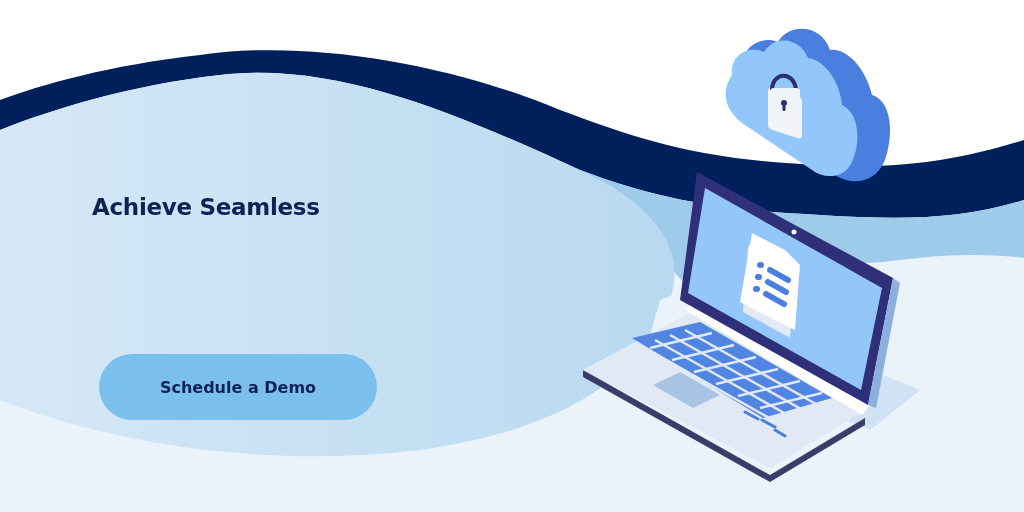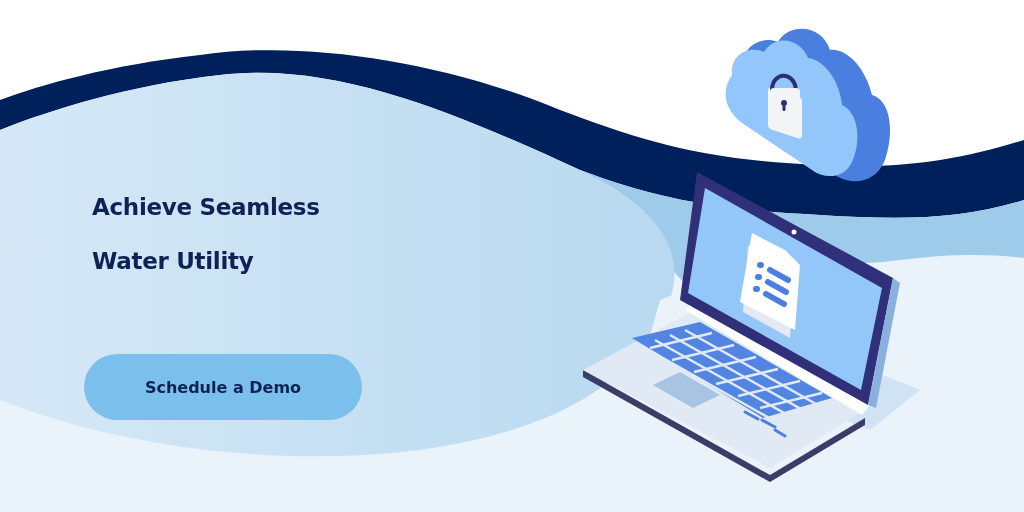--- a/index.html
+++ b/index.html
@@ -10,21 +10,21 @@
     }
     .stage { position: absolute; inset: 0; }
     .bg-svg { position: absolute; left: 0; top: 0; width: 1024px; height: 512px; }
     .headline {
       position: absolute; left: 84px; top: 172px;
       margin: 8px; color: #0e2354;
       font-size: 23px; line-height: 54px; font-weight: bold; letter-spacing: -0.3px;
     }
     .headline span { display: block; }
     .cta {
-      position: absolute; left: 84px; top: 354px; width: 278px; height: 66px;
+      position: absolute; left: 99px; top: 354px; width: 278px; height: 66px;
       border-radius: 33px; border: none; background: #7bbfec;
       color: #0e2354; font-family: "DejaVu Sans", "Liberation Sans", sans-serif;
       font-size: 16px; font-weight: bold; cursor: pointer;
     }
     .illus { position: absolute; left: 0; top: 0; width: 1024px; height: 512px; pointer-events: none; }
   </style>
 </head>
 <body>
 
 <div class="stage">
@@ -45,21 +45,20 @@
 
     <path d="M580 170 C660 200 720 210 820 215 C900 220 960 220 1024 200 V258 C960 250 900 260 860 265 L700 300 Z" fill="#9fcbea"></path>
 
     <path d="M0 130 C50 110 130 85 220 75 C340 60 470 120 580 170 C640 198 690 240 670 300 C640 380 560 430 420 450 C260 470 100 440 0 400 Z" fill="url(#lb)"></path>
 
     <path d="M660 300 C720 275 820 262 900 262 C960 262 1000 265 1024 258 V512 H600 Z" fill="#eaf2fa"></path>
   </svg>
 
   <h1 class="headline">
     <span>Achieve Seamless</span>
-    <span>Water Utility</span>
   </h1>
 
   <button class="cta">Schedule a Demo</button>
 
   <svg class="illus" viewBox="0 0 1024 512" xmlns="http://www.w3.org/2000/svg">
 
     <g>
       <path d="M742 70 C740 48 760 35 778 42 C790 22 822 25 830 50 C848 48 866 70 872 95 C890 100 895 130 885 160 C875 185 850 185 835 175 L760 130 C735 118 730 90 742 70 Z" fill="#4a7fe0"></path>
       <path d="M732 75 C730 55 748 45 764 52 C775 34 800 38 808 58 C825 60 840 82 842 105 C858 112 862 140 852 162 C845 178 825 180 812 170 L745 125 C725 112 720 92 732 75 Z" fill="#93c7fb"></path>
       <rect x="768" y="92" width="34" height="42" rx="4" fill="#f3f4f8" transform="skewY(18) translate(0 -255)"></rect>

